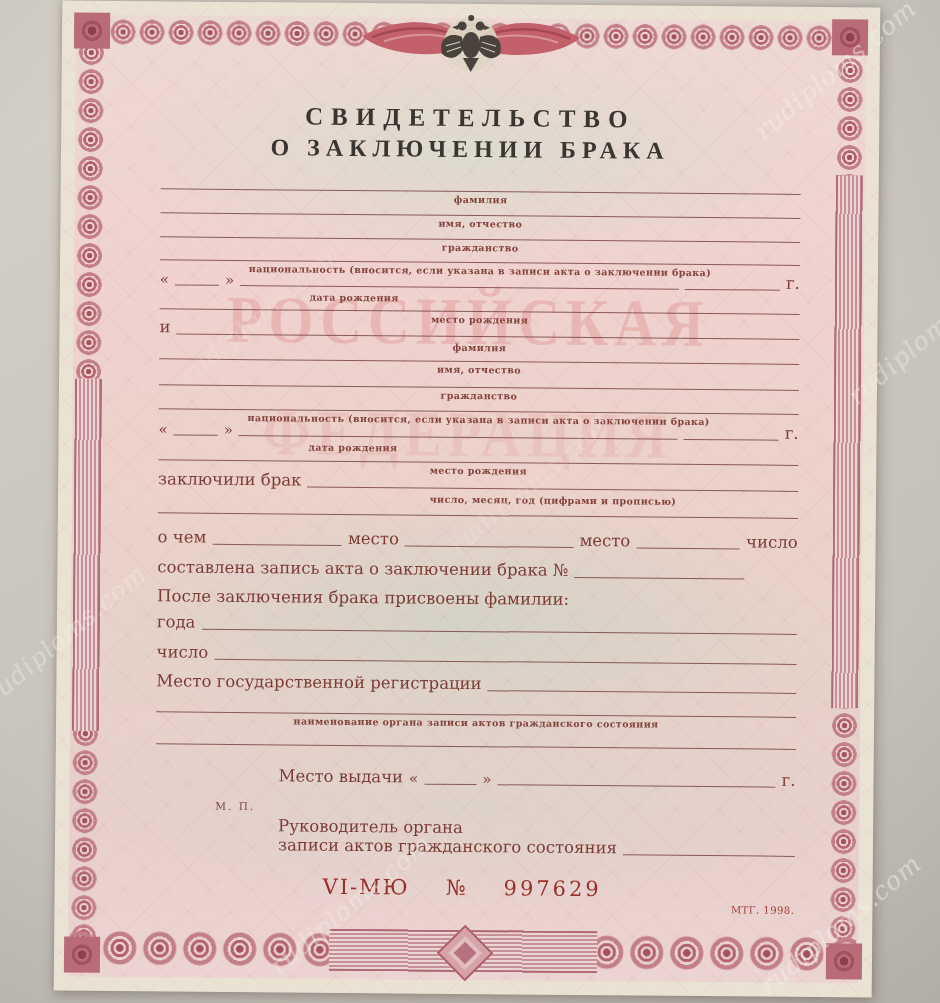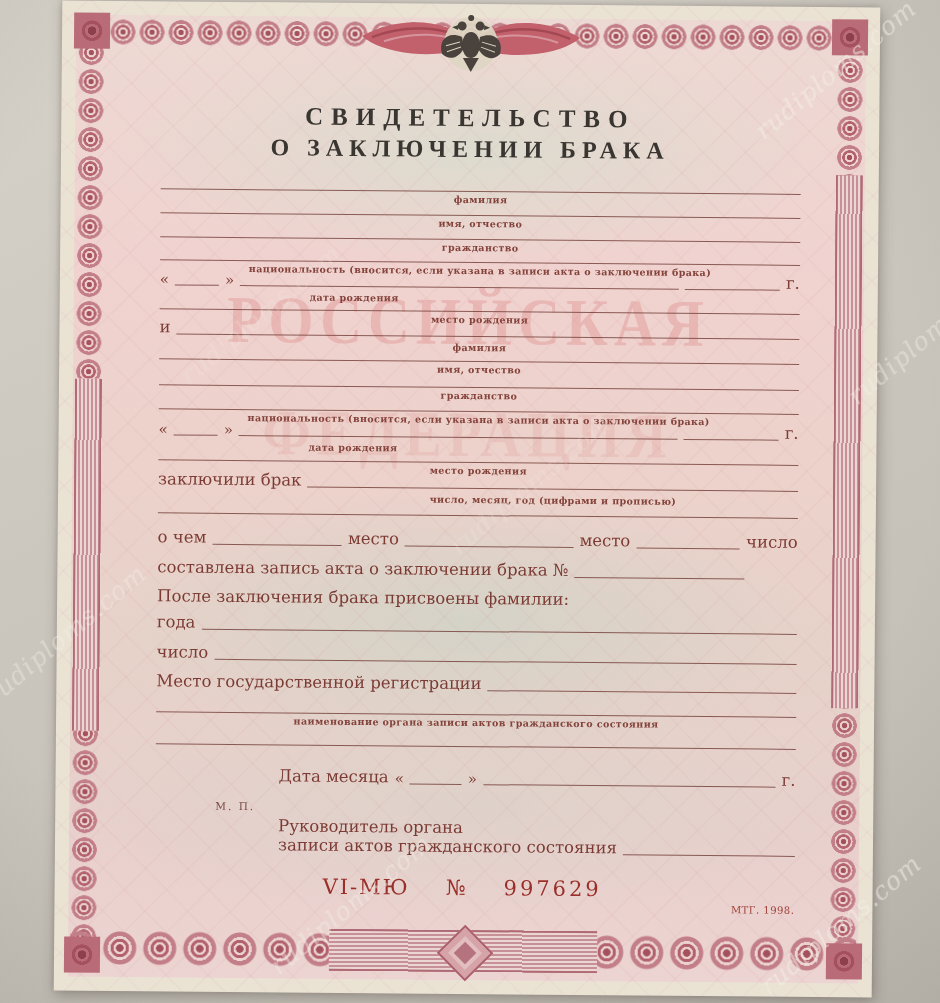--- a/index.html
+++ b/index.html
@@ -287,21 +287,21 @@
   <div class="frow" style="top:710px">
     <div class="rule"></div>
       <div class="flabel">наименование органа записи актов гражданского состояния</div>
   </div>
   <div class="frow" style="top:742px">
     <div class="rule"></div>
   </div>
 
   <div class="frow stmt" style="top:765px;left:223px">
     <div class="srow">
-      <span class="rtext">Дата месяца</span>
+      <span class="rtext">Место выдачи</span>
       <span class="q">«</span>
       <span class="qr" style="flex:0 0 52px"></span>
       <span class="q">»</span>
       <span class="rl"></span>
       <span class="rtext">г.</span>
     </div>
   </div>
   <div class="seal" style="left:160px;top:798px">М. П.</div>
   <div class="frow stmt headblock" style="top:815px;left:223px">
     <div class="rtext">Руководитель органа</div>

